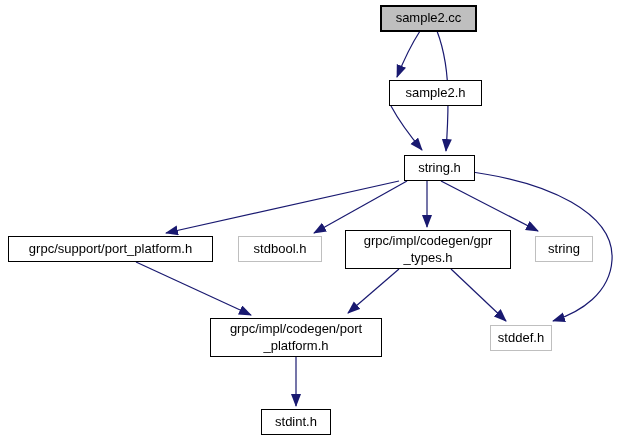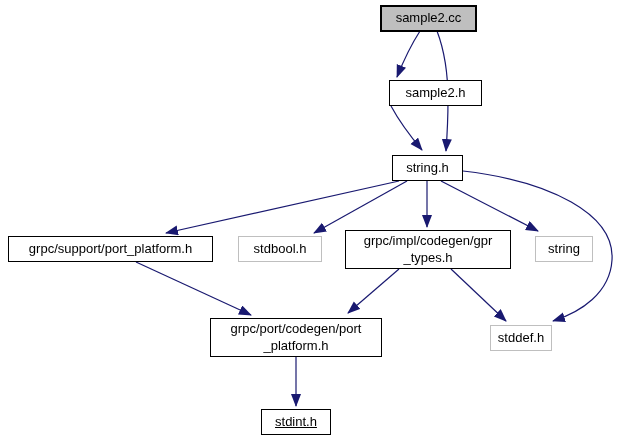--- a/index.html
+++ b/index.html
@@ -34,28 +34,28 @@
   .node.root {
     background: #bfbfbf;
     border: 2px solid #000000;
   }
   .node.external {
     border: 1px solid #bfbfbf;
   }
   
   .n-sample2cc   { left: 380px; top: 5px;   width: 97px;  height: 27px; }
   .n-sample2h    { left: 341px; top: 80px;  width: 93px;  height: 26px; margin-left: 48px; }
-  .n-stringh     { left: 392px; top: 155px; width: 71px;  height: 26px; }
+  .n-stringh     { left: 404px; top: 155px; width: 71px;  height: 26px; }
   .n-supportpp   { left: 8px;   top: 236px; width: 205px; height: 26px; }
   .n-stdbool     { left: 238px; top: 236px; width: 84px;  height: 26px; }
   .n-gprtypes    { left: 345px; top: 230px; width: 166px; height: 39px; }
   .n-string      { left: 535px; top: 236px; width: 58px;  height: 26px; }
   .n-codegenpp   { left: 210px; top: 318px; width: 172px; height: 39px; }
   .n-stddef      { left: 490px; top: 325px; width: 62px;  height: 26px; }
-  .n-stdint      { left: 261px; top: 409px; width: 70px;  height: 26px; text-decoration: underline; }
+  .n-stdint      { left: 261px; top: 409px; width: 70px;  height: 26px; }
 </style>
 </head>
 <body>
 
 <div id="canvas">
 
   <svg id="edges" width="619" height="440" viewBox="0 0 619 440" fill="none" xmlns="http://www.w3.org/2000/svg">
     <defs>
       <marker id="arrow" markerUnits="userSpaceOnUse" markerWidth="14" markerHeight="12" refX="12" refY="5" orient="auto">
         <path d="M0,0 L13,5 L0,10 z" fill="#191970"></path>
@@ -100,21 +100,21 @@
   <div class="node external n-string">
     <span class="lbl">string</span>
   </div>
 
   <div class="node n-gprtypes">
     <span class="lbl">grpc/impl/codegen/gpr
 _types.h</span>
   </div>
 
   <div class="node n-codegenpp">
-    <span class="lbl">grpc/port/codegen/port
+    <span class="lbl">grpc/impl/codegen/port
 _platform.h</span>
   </div>
 
   <div class="node external n-stddef">
     <span class="lbl">stddef.h</span>
   </div>
 
   <div class="node n-stdint">
     <span class="lbl">stdint.h</span>
   </div>

